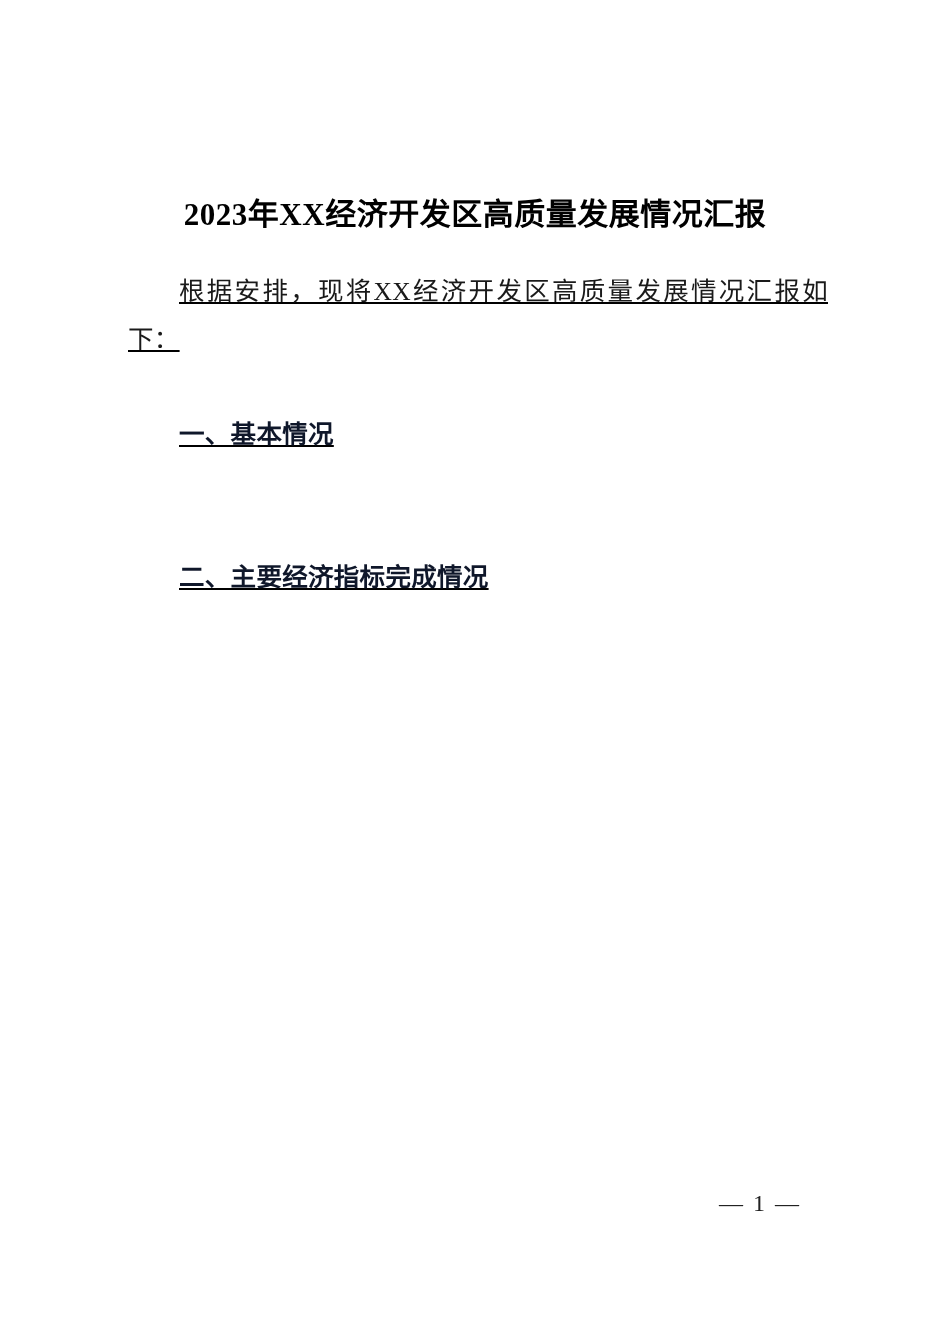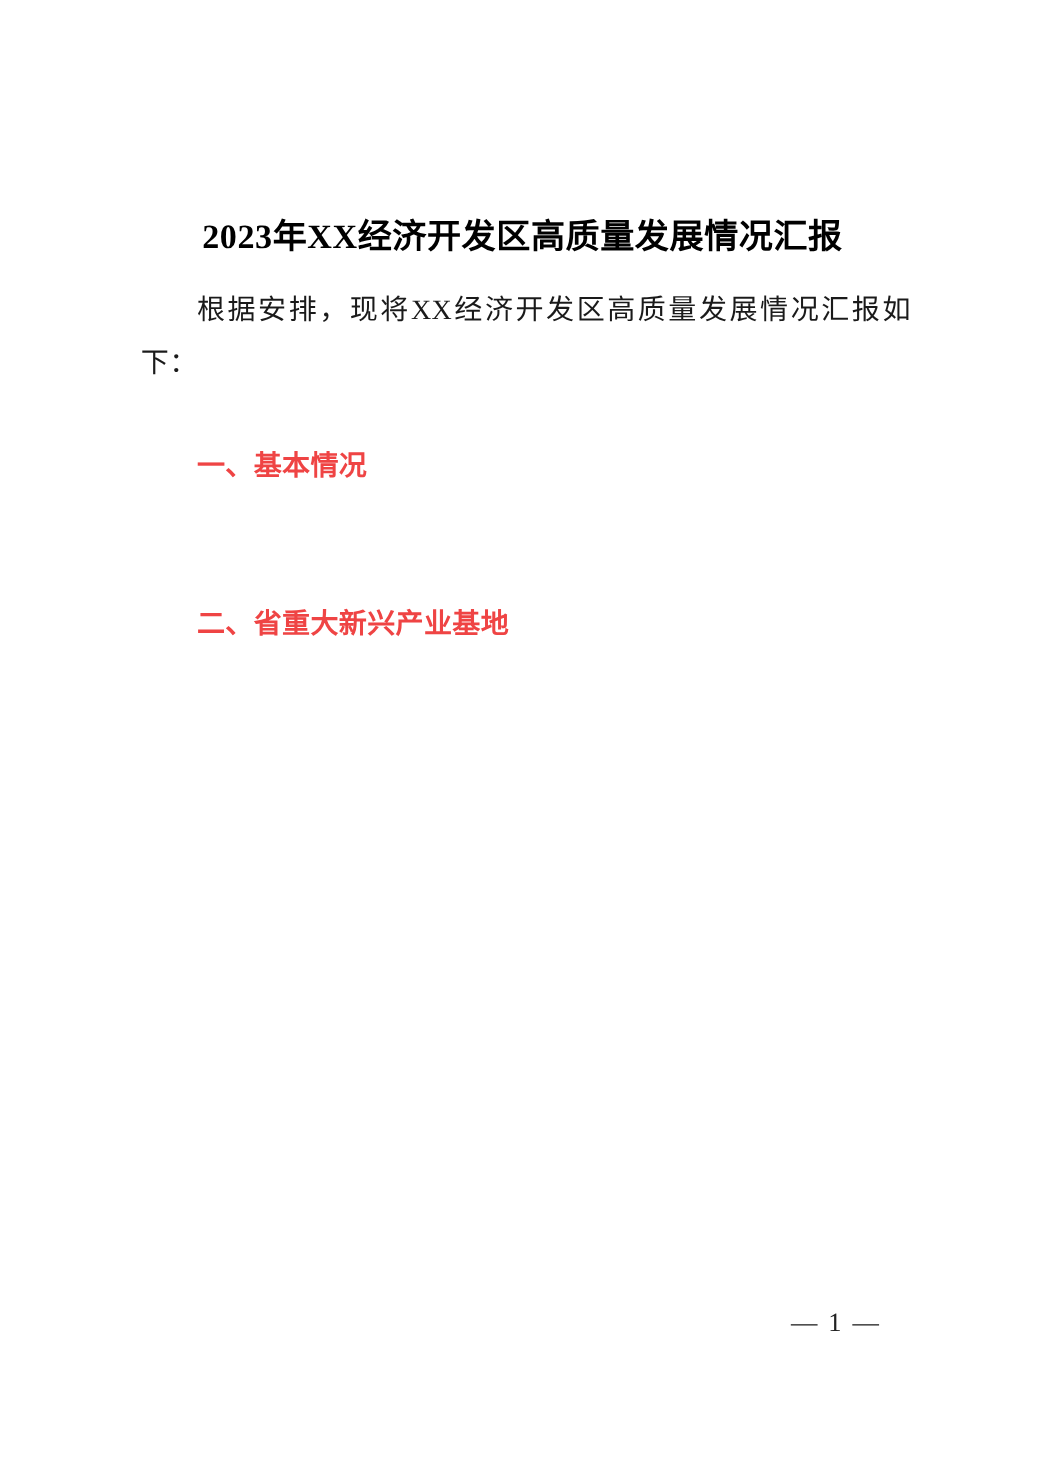--- a/index.html
+++ b/index.html
@@ -31,22 +31,23 @@
     line-height: 44px;
     color: #000000;
     letter-spacing: 0.5px;
     white-space: nowrap;
   }
 
   
   .body-area {
     position: absolute;
     left: 128px;
-    top: 258px;
+    top: 268px;
     width: 700px;
+    text-decoration: underline;
   }
 
   p.para {
     margin: 0;
     font-family: "Liberation Serif", "DejaVu Serif", serif;
     font-size: 25.5px;
     line-height: 47.5px;
     color: #1a1a1a;
     text-align: justify;
     text-justify: inter-character;
@@ -55,21 +56,21 @@
     word-break: break-all;
   }
 
   
   h2.section-heading {
     margin: 0;
     font-family: "Liberation Sans", "DejaVu Sans", sans-serif;
     font-weight: bold;
     font-size: 25.5px;
     line-height: 47.5px;
-    color: #ef4444;
+    color: #0f172a;
     text-indent: 2em;
     letter-spacing: 0.3px;
   }
 
   
   .gap-after-intro { height: 48px; }
   .gap-after-h1    { height: 47px; }
   .gap-after-p1    { height: 48px; }
   .gap-after-h2    { height: 47px; }
 
@@ -106,21 +107,21 @@
 
     <div class="gap-after-intro"></div>
 
     <h2 class="section-heading">一、基本情况</h2>
 
     <div class="gap-after-h1"></div>
 
 
     <div class="gap-after-p1"></div>
 
-    <h2 class="section-heading">二、省重大新兴产业基地</h2>
+    <h2 class="section-heading">二、主要经济指标完成情况</h2>
 
     <div class="gap-after-h2"></div>
 
 
   </div>
 
   <div class="page-footer">
     <span class="inner">— 1 —</span>
   </div>
 

